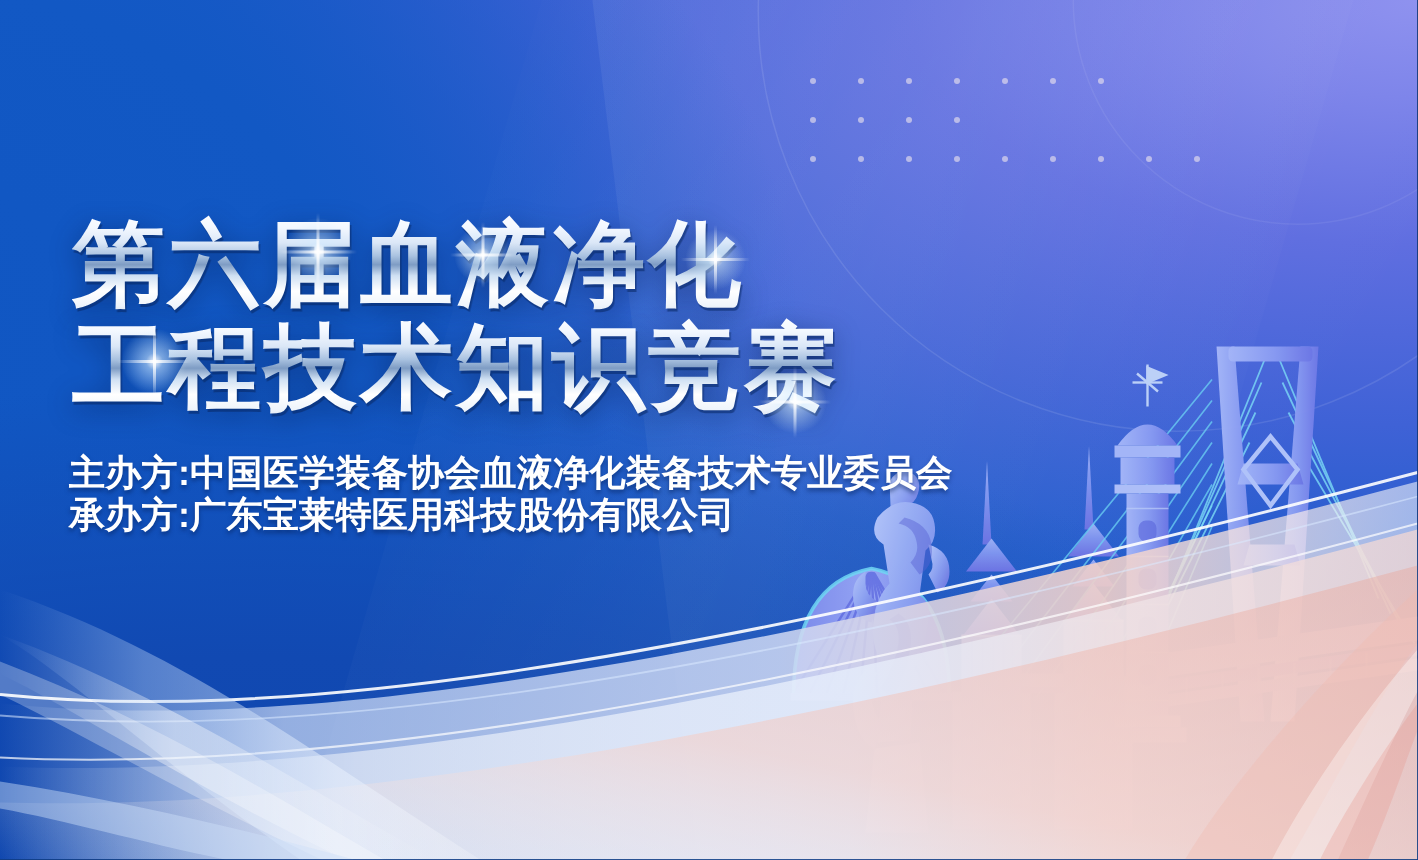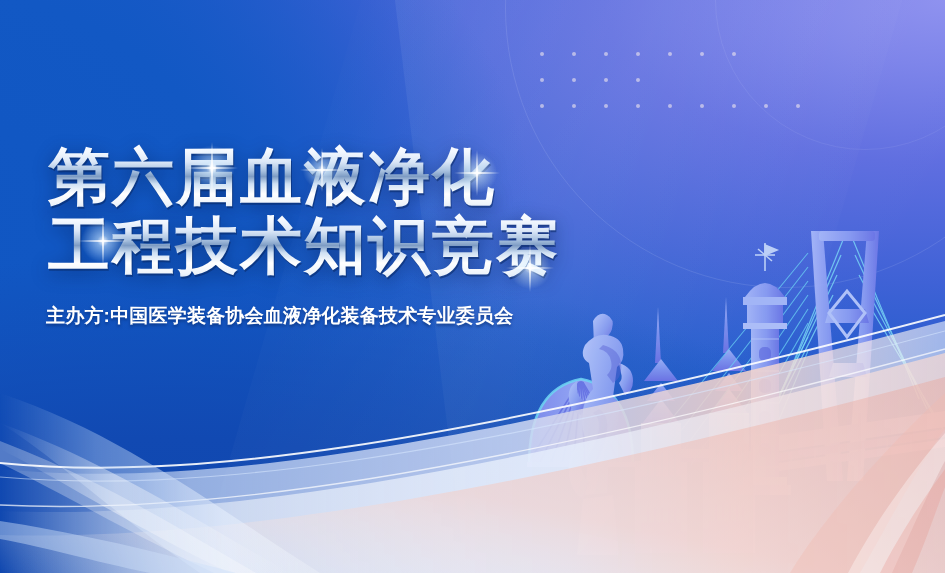--- a/index.html
+++ b/index.html
@@ -119,21 +119,21 @@
   .spark:after{width:2px;height:100%;
     background:linear-gradient(180deg, rgba(255,255,255,0) 0%, rgba(255,255,255,.92) 50%, rgba(255,255,255,0) 100%);}
 
   
   .sub-block{
     position:absolute;left:46px;top:302px;
   }
   .sub-line{
     display:block;
     color:#ffffff;
-    font-size:19px;
+    font-size:24px;
     font-weight:700;
     line-height:28px;
     letter-spacing:.2px;
     white-space:nowrap;
     text-shadow:0 2px 3px rgba(6,32,90,.55);
   }
 </style>
 </head>
 <body>
 
@@ -406,15 +406,16 @@
   </div>
 
   <div class="spark" style="left:186px;top:142px;width:52px;height:52px;"></div>
   <div class="spark" style="left:300px;top:148px;width:44px;height:44px;"></div>
   <div class="spark" style="left:454px;top:150px;width:46px;height:46px;"></div>
   <div class="spark" style="left:78px;top:216px;width:50px;height:50px;"></div>
   <div class="spark" style="left:506px;top:244px;width:48px;height:48px;"></div>
 
   <div class="sub-block">
     <span class="sub-line">主办方:中国医学装备协会血液净化装备技术专业委员会</span>
+    <span class="sub-line">承办方:广东宝莱特医用科技股份有限公司</span>
   </div>
 
 </div>
 
 </body></html>

